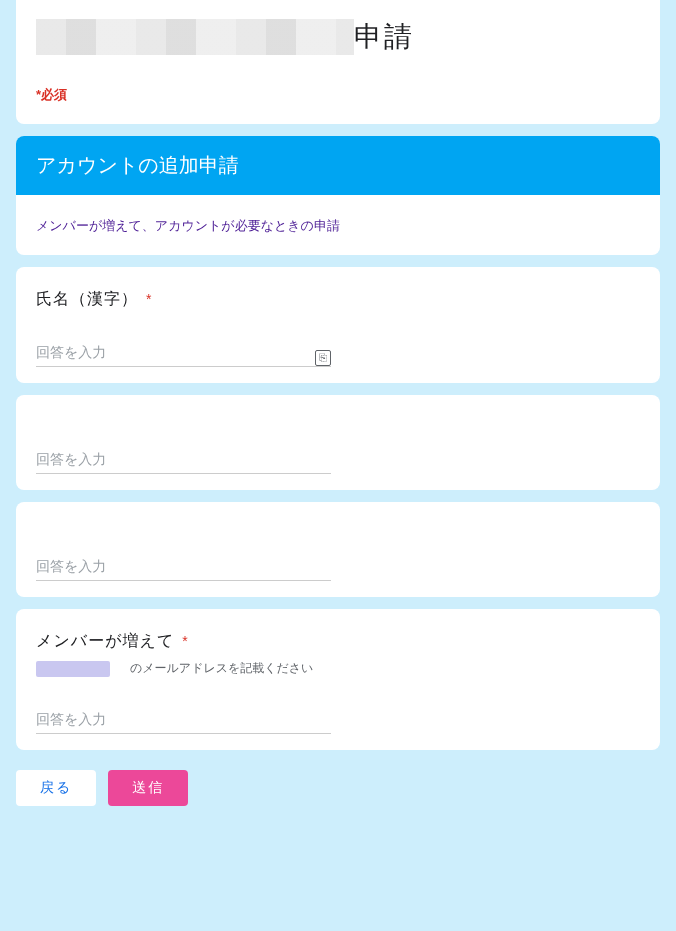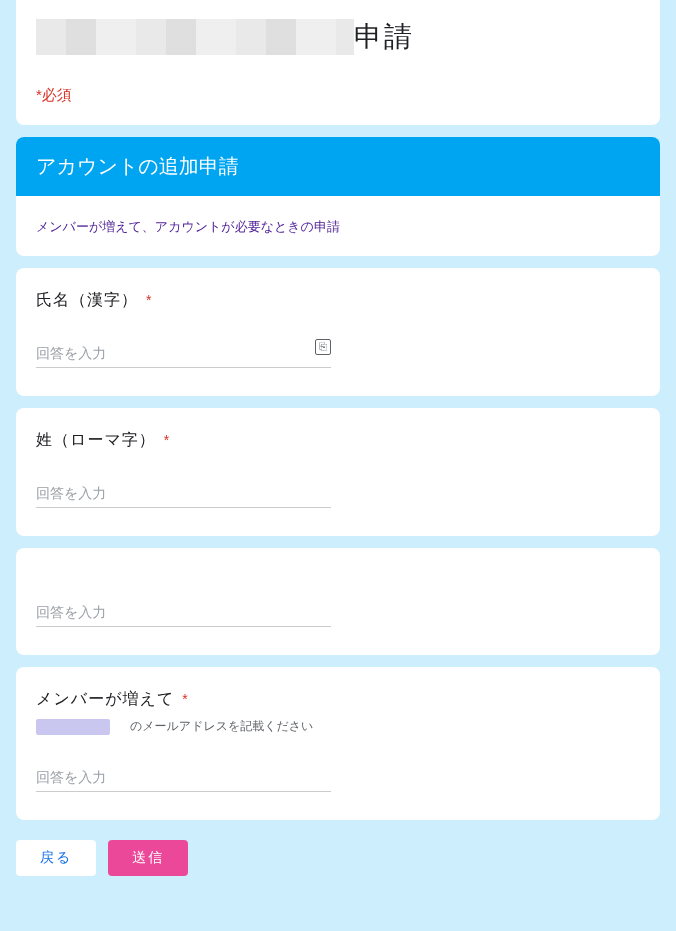--- a/index.html
+++ b/index.html
@@ -33,37 +33,38 @@
       opacity: 0.85;
     }
     .form-title {
       font-size: 28px;
       font-weight: 400;
       color: #202124;
       letter-spacing: 2px;
     }
     .required-note {
       color: #d93025;
-      font-size: 15px;
+      font-size: 13px;
       margin-top: 30px;
+      font-weight: bold;
     }
     .section-header {
       background: #00a5f2;
       color: #fff;
       padding: 16px 20px;
       font-size: 20px;
     }
     .section-desc {
       padding: 22px 20px 20px 20px;
       font-size: 13px;
       color: #4c1d95;
     }
     .section-card { margin-top: 12px; }
     .question-card {
-      padding: 22px 20px 28px 20px;
+      padding: 22px 20px 16px 20px;
     }
     .q-label {
       font-size: 16px;
       color: #202124;
       letter-spacing: 1px;
     }
     .req-mark {
       color: #d93025;
       margin-left: 4px;
     }
@@ -80,21 +81,21 @@
       height: 16px;
       background: #c9c7f0;
       display: inline-block;
       border-radius: 2px;
     }
     .input-row {
       margin-top: 28px;
       width: 295px;
       border-bottom: 1px solid #ccc;
       display: flex;
-      align-items: flex-start;
+      align-items: flex-end;
       justify-content: space-between;
     }
     .text-input {
       border: none;
       outline: none;
       background: transparent;
       font-size: 14px;
       padding: 6px 0;
       width: 100%;
       color: #202124;
@@ -162,24 +163,20 @@
     <span class="q-label">氏名（漢字）</span>
     <span class="req-mark">*</span>
   </div>
   <div class="input-row">
     <input class="text-input" placeholder="回答を入力" style="">
     <span class="autofill-icon">⎘</span>
   </div>
 </div>
 
 <div class="card question-card">
-  <div>
-    <span class="q-label">姓（ローマ字）</span>
-    <span class="req-mark">*</span>
-  </div>
   <div class="input-row">
     <input class="text-input" placeholder="回答を入力" style="">
   </div>
 </div>
 
 <div class="card question-card">
   <div class="input-row">
     <input class="text-input" placeholder="回答を入力" style="">
   </div>
 </div>

